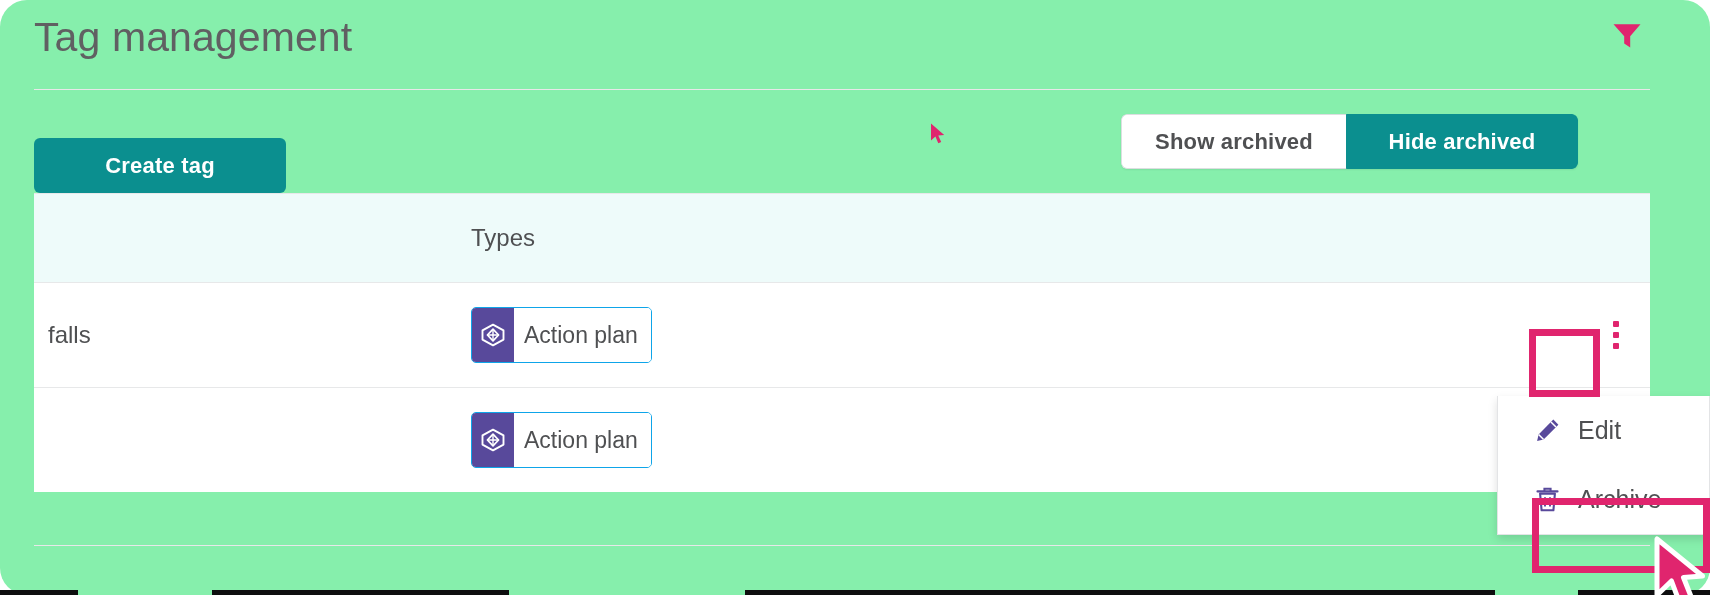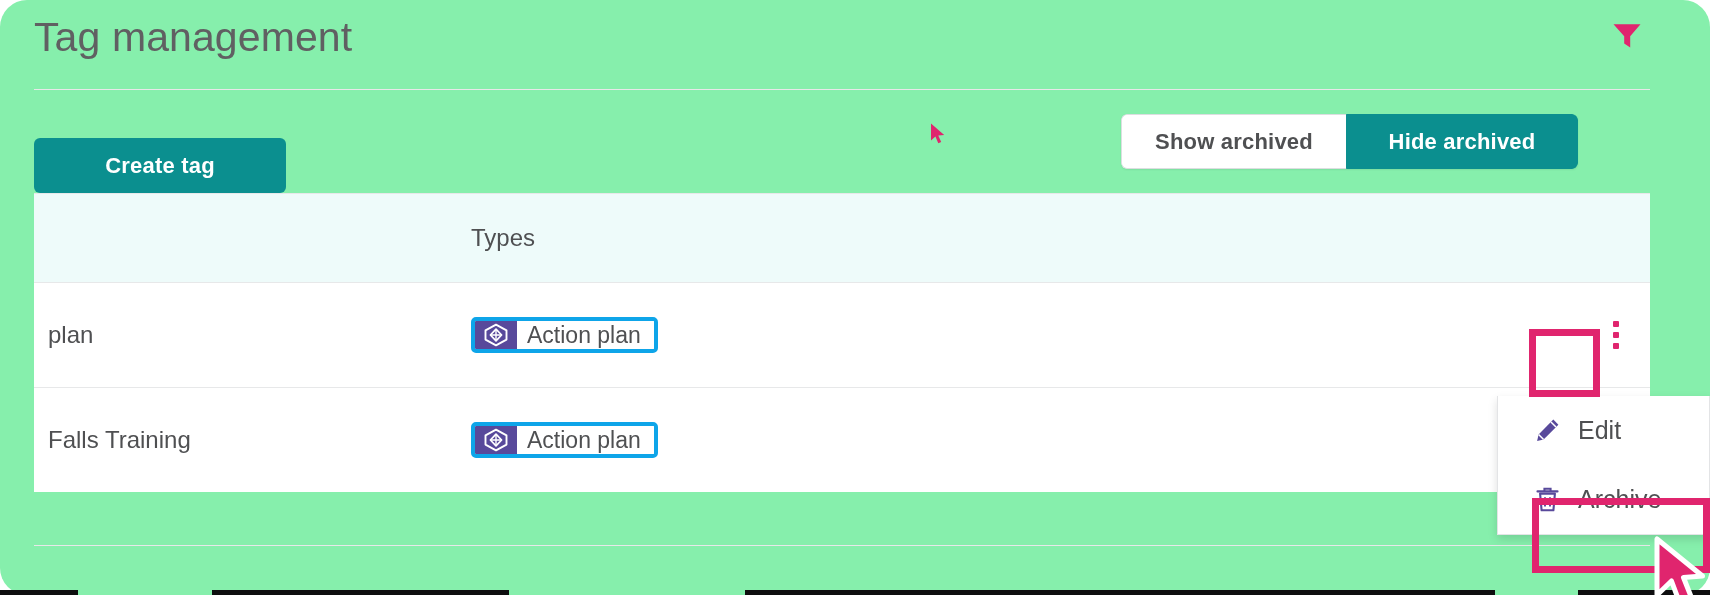--- a/index.html
+++ b/index.html
@@ -186,22 +186,22 @@
     white-space: nowrap;
   }
   .cell-name { left: 14px; }
   .cell-types { left: 437px; }
   .cell-actions { right: 8px; }
 
   
   .chip {
     display: inline-flex;
     align-items: stretch;
-    height: 36px;
-    border: 4px solid #0ea5e9;
+    height: 56px;
+    border: 1px solid #0ea5e9;
     border-radius: 5px;
     overflow: hidden;
     background: #ffffff;
     box-sizing: border-box;
   }
   .chip-icon {
     width: 42px;
     background: #58499b;
     display: flex;
     align-items: center;
@@ -362,21 +362,21 @@
   <div class="table">
 
     <div class="thead">
       <div class="th th-types">
         <span>Types</span>
       </div>
     </div>
 
     <div class="row">
       <div class="cell cell-name">
-        <span>plan</span>
+        <span>falls</span>
       </div>
       <div class="cell cell-types">
         <span class="chip">
           <span class="chip-icon">
             <svg width="26" height="26" viewBox="0 0 26 26" aria-hidden="true">
               <path d="M13 2.6 L23.5 8.4 V17.6 L13 23.4 L2.5 17.6 V8.4 Z" fill="none" stroke="#ffffff" stroke-width="1.9" stroke-linejoin="round"></path>
               <path d="M13 7.2 L18.6 13 L13 18.8 L7.4 13 Z" fill="none" stroke="#ffffff" stroke-width="1.7" stroke-linejoin="round"></path>
               <path d="M13 7.2 L13 18.8 M7.4 13 L18.6 13" stroke="#ffffff" stroke-width="1.4"></path>
             </svg>
           </span>
@@ -386,23 +386,20 @@
       <div class="cell cell-actions">
         <button class="kebab-btn">
           <span class="kebab-dot"></span>
           <span class="kebab-dot"></span>
           <span class="kebab-dot"></span>
         </button>
       </div>
     </div>
 
     <div class="row">
-      <div class="cell cell-name">
-        <span>Falls Training</span>
-      </div>
       <div class="cell cell-types">
         <span class="chip">
           <span class="chip-icon">
             <svg width="26" height="26" viewBox="0 0 26 26" aria-hidden="true">
               <path d="M13 2.6 L23.5 8.4 V17.6 L13 23.4 L2.5 17.6 V8.4 Z" fill="none" stroke="#ffffff" stroke-width="1.9" stroke-linejoin="round"></path>
               <path d="M13 7.2 L18.6 13 L13 18.8 L7.4 13 Z" fill="none" stroke="#ffffff" stroke-width="1.7" stroke-linejoin="round"></path>
               <path d="M13 7.2 L13 18.8 M7.4 13 L18.6 13" stroke="#ffffff" stroke-width="1.4"></path>
             </svg>
           </span>
           <span class="chip-label">Action plan</span>

